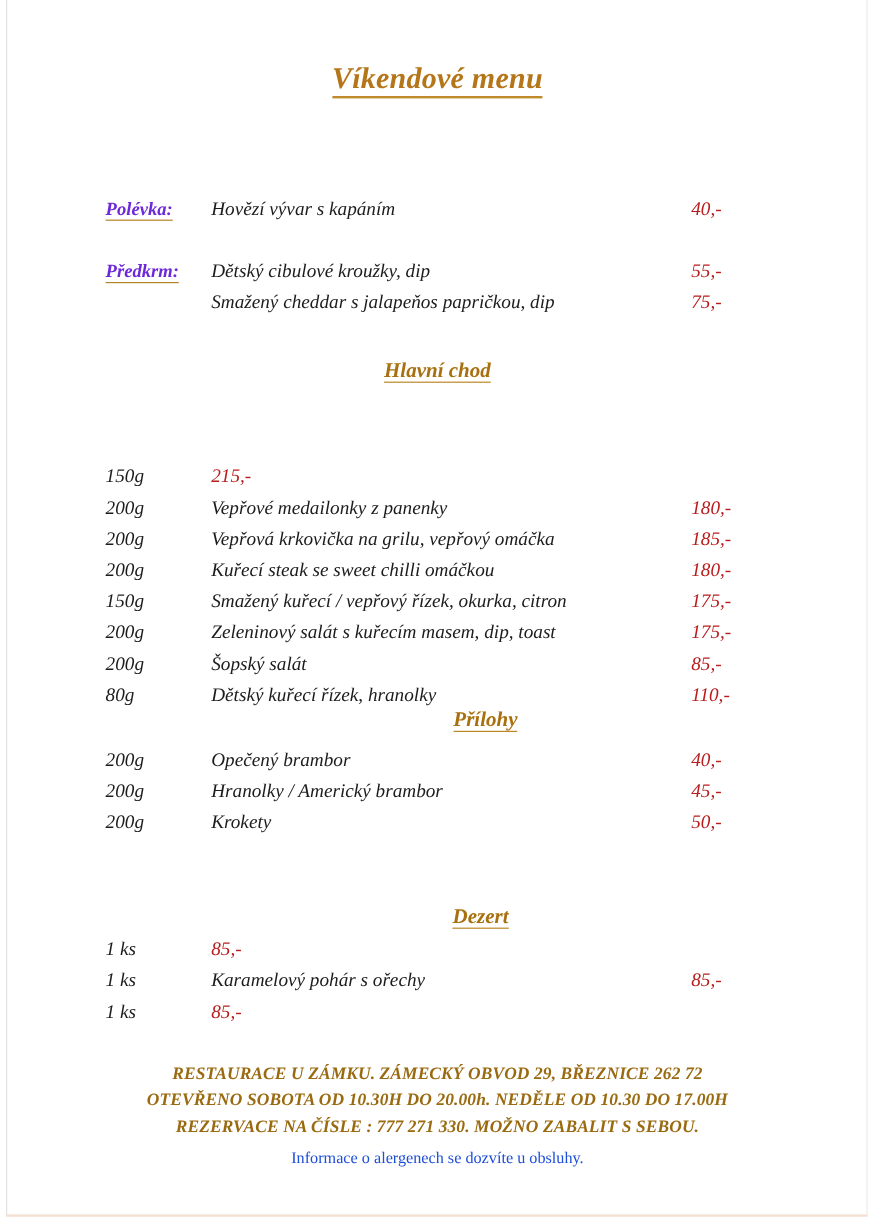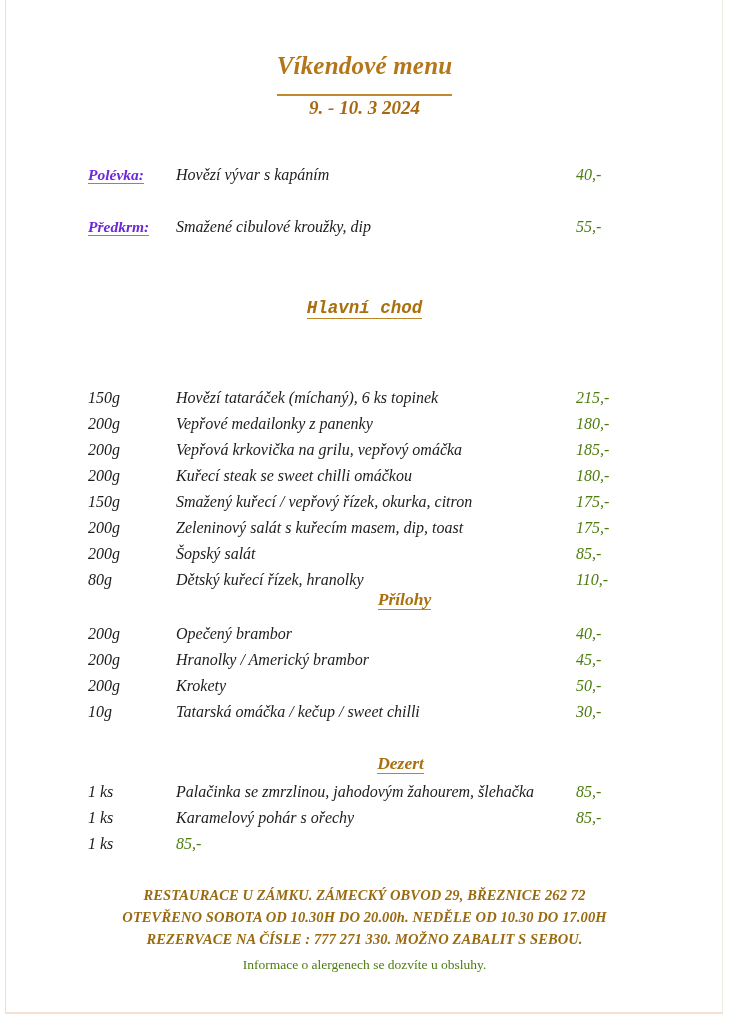--- a/index.html
+++ b/index.html
@@ -50,21 +50,21 @@
     margin: 0;
     padding-top: 52px;
     font-size: 25px;
     font-style: italic;
     font-weight: bold;
     color: #b5761a;
     letter-spacing: 0.2px;
   }
   .title span {
     border-bottom: 2px solid #c08a2a;
-    padding-bottom: 15px;
+    padding-bottom: 1px;
   }
   .subtitle {
     text-align: center;
     margin: 0;
     padding-top: 17px;
     font-size: 19px;
     font-style: italic;
     font-weight: bold;
     color: #a8680f;
   }
@@ -103,21 +103,21 @@
     font-style: italic;
     font-size: 16px;
     color: #1c1c1c;
     white-space: nowrap;
   }
   .col-price {
     width: 72px;
     flex: 0 0 72px;
     font-style: italic;
     font-size: 16px;
-    color: #4d7c0f;
+    color: #b91c1c;
     text-align: left;
   }
 
   
   .section-heading {
     position: absolute;
     left: 0;
     width: 729px;
     text-align: center;
     font-size: 17.5px;
@@ -144,65 +144,68 @@
     color: #9a6a10;
     line-height: 22px;
     letter-spacing: 0.1px;
   }
   .allergen {
     position: absolute;
     left: 0;
     width: 729px;
     text-align: center;
     font-size: 13.5px;
-    color: #4d7c0f;
+    color: #1d4ed8;
     font-style: normal;
   }
 </style>
 </head>
 <body>
 
 <div class="sheet">
 
   <div class="page-frame"></div>
   <div class="bottom-rule"></div>
 
   <div class="title">
     <span>Víkendové menu</span>
   </div>
-  <div class="subtitle">9. - 10. 3 2024</div>
 
   <div class="menu-block" style="top:162px;">
     <div class="row">
       <div class="col-label">
         <span>Polévka:</span>
       </div>
       <div class="col-dish">Hovězí vývar s kapáním</div>
       <div class="col-price">40,-</div>
     </div>
   </div>
 
   <div class="menu-block" style="top:214px;">
     <div class="row">
       <div class="col-label">
         <span>Předkrm:</span>
       </div>
-      <div class="col-dish">Smažené cibulové kroužky, dip</div>
+      <div class="col-dish">Dětský cibulové kroužky, dip</div>
       <div class="col-price">55,-</div>
     </div>
-  </div>
-
-  <div class="section-heading" style="top:298px;font-family:Liberation Mono, monospace;">
+    <div class="row">
+      <div class="col-label"></div>
+      <div class="col-dish">Smažený cheddar s jalapeňos papričkou, dip</div>
+      <div class="col-price">75,-</div>
+    </div>
+  </div>
+
+  <div class="section-heading" style="top:298px;">
     <span>Hlavní chod</span>
   </div>
 
   <div class="menu-block" style="top:345px;margin-top:40px;">
     <div class="row">
       <div class="col-weight">150g</div>
-      <div class="col-dish">Hovězí tataráček (míchaný), 6 ks topinek</div>
       <div class="col-price">215,-</div>
     </div>
     <div class="row">
       <div class="col-weight">200g</div>
       <div class="col-dish">Vepřové medailonky z panenky</div>
       <div class="col-price">180,-</div>
     </div>
     <div class="row">
       <div class="col-weight">200g</div>
       <div class="col-dish">Vepřová krkovička na grilu, vepřový omáčka</div>
@@ -248,35 +251,29 @@
     <div class="row">
       <div class="col-weight">200g</div>
       <div class="col-dish">Hranolky / Americký brambor</div>
       <div class="col-price">45,-</div>
     </div>
     <div class="row">
       <div class="col-weight">200g</div>
       <div class="col-dish">Krokety</div>
       <div class="col-price">50,-</div>
     </div>
-    <div class="row">
-      <div class="col-weight">10g</div>
-      <div class="col-dish">Tatarská omáčka / kečup / sweet chilli</div>
-      <div class="col-price">30,-</div>
-    </div>
   </div>
 
   <div class="section-heading" style="top:753px;padding-left:36px;">
     <span>Dezert</span>
   </div>
 
   <div class="menu-block" style="top:779px;">
     <div class="row">
       <div class="col-weight">1 ks</div>
-      <div class="col-dish">Palačinka se zmrzlinou, jahodovým žahourem, šlehačka</div>
       <div class="col-price">85,-</div>
     </div>
     <div class="row">
       <div class="col-weight">1 ks</div>
       <div class="col-dish">Karamelový pohár s ořechy</div>
       <div class="col-price">85,-</div>
     </div>
     <div class="row">
       <div class="col-weight">1 ks</div>
       <div class="col-price">85,-</div>

